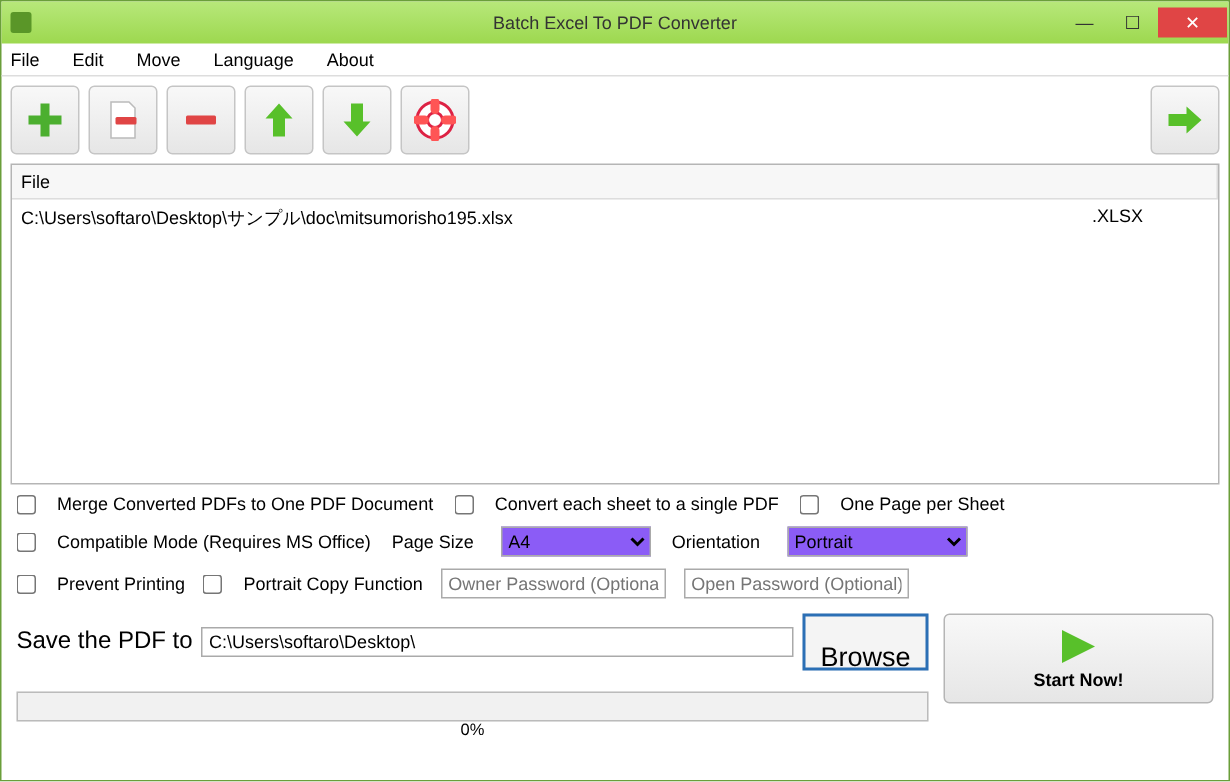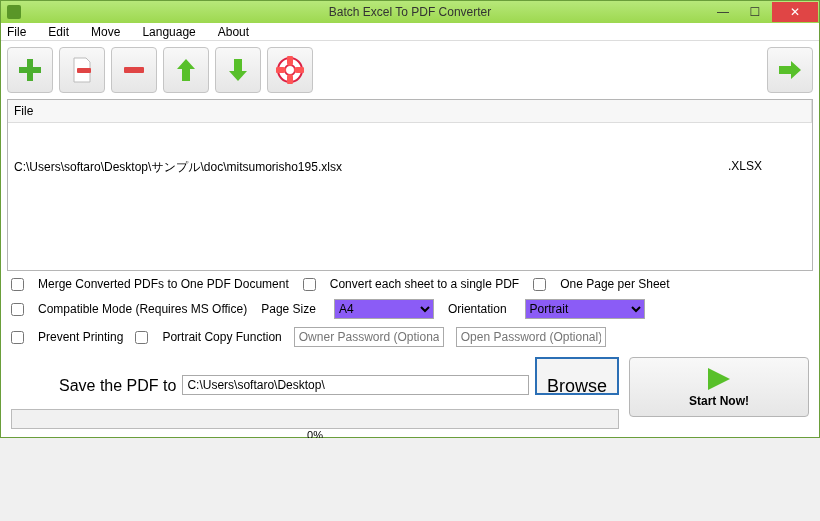--- a/index.html
+++ b/index.html
@@ -1,50 +1,50 @@
 <!DOCTYPE html>
 <html><head>
 <meta charset="utf-8">
 <style>
 * { box-sizing: border-box; margin: 0; padding: 0; font-family: "Segoe UI", Tahoma, sans-serif; }
 body { background: #f0f0f0; display: flex; justify-content: center; align-items: flex-start; }
-.window { width: 820px; height: 438px; background: #fff; border: 1px solid #6a9e3a; display: flex; flex-direction: column; }
+.window { width: 820px; height: 521px; background: #fff; border: 1px solid #6a9e3a; display: flex; flex-direction: column; }
 .titlebar { height: 28px; background: linear-gradient(#b7e87a, #9dd84f); display: flex; align-items: center; position: relative; }
 .titlebar .app-icon { width: 14px; height: 14px; margin-left: 6px; background: #5a9628; border-radius: 2px; }
 .titlebar .title { position: absolute; left: 50%; transform: translateX(-50%); font-size: 12px; color: #333; }
 .titlebar .win-controls { margin-left: auto; display: flex; align-items: center; height: 100%; }
 .win-btn { width: 30px; height: 20px; margin: 0 1px; display: flex; align-items: center; justify-content: center; font-size: 12px; cursor: pointer; }
 .win-btn.min, .win-btn.max { background: transparent; color: #333; }
 .win-btn.close { background: #e04545; color: #fff; width: 46px; }
 .menubar { height: 22px; display: flex; align-items: center; padding: 0 6px; font-size: 12px; border-bottom: 1px solid #ddd; }
 .menubar span { margin-right: 22px; cursor: pointer; }
 .toolbar { display: flex; align-items: center; padding: 6px; gap: 6px; }
 .tbtn { width: 46px; height: 46px; background: linear-gradient(#f8f8f8, #e6e6e6); border: 1px solid #c5c5c5; border-radius: 4px; display: flex; align-items: center; justify-content: center; cursor: pointer; }
 .toolbar .spacer { flex: 1; }
 svg { display: block; }
 .filelist { margin: 0 6px; border: 1px solid #b5b5b5; height: 214px; overflow: auto; font-size: 12px; background: #fff; }
 .filelist-header { display: flex; background: #f7f7f7; border-bottom: 1px solid #ddd; }
 .filelist-header div { padding: 4px 6px; border-right: 1px solid #ddd; }
 .col-file { flex: 1; }
 .col-format { width: 90px; }
 .filelist-row { display: flex; }
-.filelist-row div { padding: 4px 6px; margin-top: 32px; }
+.filelist-row div { padding: 4px 6px; }
 .options { padding: 6px 10px 0 10px; font-size: 12px; }
 .opt-row { display: flex; align-items: center; gap: 14px; margin-bottom: 8px; }
 .chk { display: flex; align-items: center; gap: 14px; }
 .chk input { width: 13px; height: 13px; }
 label.inline { margin-right: 4px; }
 select { font-size: 12px; height: 20px; border: 1px solid #aaa; background: #8b5cf6; }
 select.pagesize { width: 100px; }
 select.orientation { width: 120px; }
 .perm-row { display: flex; align-items: center; gap: 12px; margin-bottom: 10px; }
 .perm-row .lbl { font-weight: bold; }
 input.text { height: 20px; font-size: 12px; border: 1px solid #aaa; padding: 0 4px; }
 input.pwd { width: 150px; }
-.save-row { display: flex; align-items: flex-end; gap: 6px; margin-bottom: 6px; margin-left: 48px; }
+.save-row { display: flex; align-items: center; gap: 6px; margin-bottom: 6px; }
 .save-row input.path { flex: 1; }
 .browse-btn { height: 22px; padding: 17px 10px; font-size: 18px; border: 2px solid #2b6fb5; background: #f4f4f4; cursor: pointer; }
 .progress-bar { flex: 1; height: 20px; border: 1px solid #bbb; background: #f1f1f1; }
 .progress-label { position: absolute; left: 50%; transform: translateX(-50%); font-size: 11px; }
 .progress-wrap { flex: 1; position: relative; }
 .bottom-area { display: flex; gap: 10px; margin: 0 10px 8px 10px; }
 .left-bottom { flex: 1; display: flex; flex-direction: column; gap: 8px; }
 .start-btn { width: 180px; height: 60px; background: linear-gradient(#f8f8f8, #e6e6e6); border: 1px solid #b5b5b5; border-radius: 4px; display: flex; flex-direction: column; align-items: center; justify-content: center; cursor: pointer; font-size: 12px; font-weight: bold; }
 .start-btn svg { margin-bottom: 2px; }
 </style>

